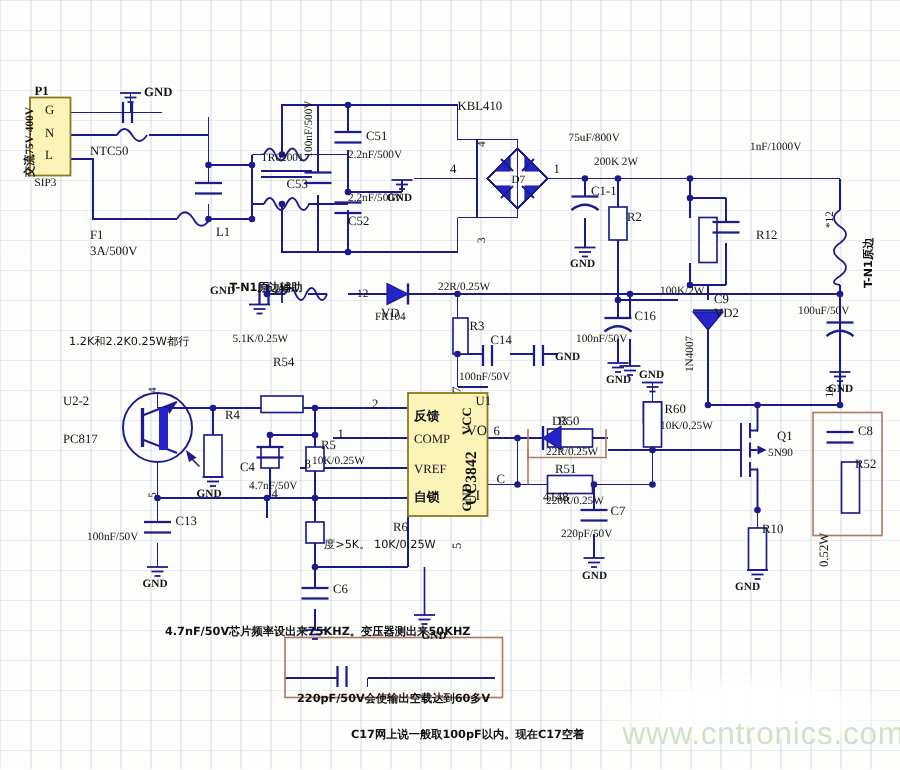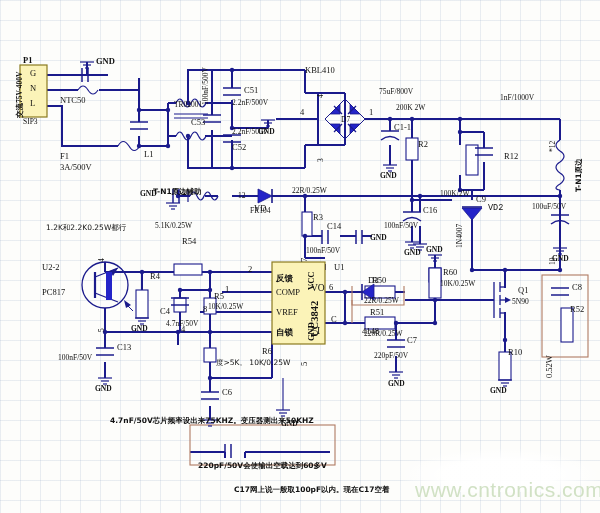--- a/index.html
+++ b/index.html
@@ -504,21 +504,21 @@
 
 <div class="lbl s7" style="left:396px;top:104px;">200K  2W</div>
 <div class="lbl s8" style="left:418px;top:140px;">R2</div>
 <div class="lbl s8" style="left:423px;top:206px;">C16</div>
 <div class="lbl s7 b" style="left:404px;top:249px;">GND</div>
 
 <div class="lbl s7" style="left:500px;top:94px;">1nF/1000V</div>
 <div class="lbl s8" style="left:476px;top:148px;margin-top:47px;">C9</div>
 <div class="lbl s8" style="left:504px;top:152px;">R12</div>
 <div class="lbl s7" style="left:440px;top:190px;">100K/2W</div>
-<div class="lbl s8" style="left:488px;top:204px;font-family:Liberation Mono, monospace;">VD2</div>
+<div class="lbl s8" style="left:476px;top:204px;">VD2</div>
 <div class="lbl s7 rot90" style="left:456px;top:248px;">1N4007</div>
 
 <div class="lbl s7 rot90" style="left:549px;top:152px;">*12</div>
 <div class="lbl s7 rot90" style="left:549px;top:265px;">10</div>
 <div class="lbl s7 b cn rot90" style="left:575px;top:192px;">T-N1原边</div>
 <div class="lbl s7 b cn" style="left:136px;top:188px;margin-left:17px;">T-N1原边辅助</div>
 <div class="lbl s7" style="left:182px;top:189px;">10</div>
 <div class="lbl s7" style="left:238px;top:192px;">12</div>
 <div class="lbl s7 b" style="left:140px;top:190px;">GND</div>
 
@@ -526,21 +526,21 @@
 <div class="lbl s7" style="left:250px;top:207px;">FR104</div>
 <div class="lbl s7" style="left:292px;top:187px;">22R/0.25W</div>
 <div class="lbl s8" style="left:313px;top:213px;">R3</div>
 <div class="lbl s8" style="left:327px;top:222px;">C14</div>
 <div class="lbl s7" style="left:306px;top:247px;">100nF/50V</div>
 <div class="lbl s7" style="left:384px;top:222px;">100nF/50V</div>
 <div class="lbl s7 b" style="left:370px;top:234px;">GND</div>
 <div class="lbl s7" style="left:532px;top:203px;">100uF/50V</div>
 <div class="lbl s7 b" style="left:552px;top:255px;">GND</div>
 
-<div class="lbl s8" style="left:334px;top:263px;">U1</div>
+<div class="lbl s8" style="left:317px;top:263px;">U1</div>
 <div class="lbl s10 b rot90" style="left:310px;top:337px;">UC3842</div>
 <div class="lbl s8 b cn" style="left:276px;top:274px;">反馈</div>
 <div class="lbl s8" style="left:276px;top:288px;">COMP</div>
 <div class="lbl s8" style="left:276px;top:308px;">VREF</div>
 <div class="lbl s8 b cn" style="left:276px;top:328px;">自锁</div>
 <div class="lbl s8" style="left:248px;top:265px;">2</div>
 <div class="lbl s8" style="left:225px;top:285px;">1</div>
 <div class="lbl s8" style="left:203px;top:305px;">8</div>
 <div class="lbl s8" style="left:181px;top:325px;">4</div>
 <div class="lbl s8 b rot90" style="left:307px;top:290px;">VCC</div>

